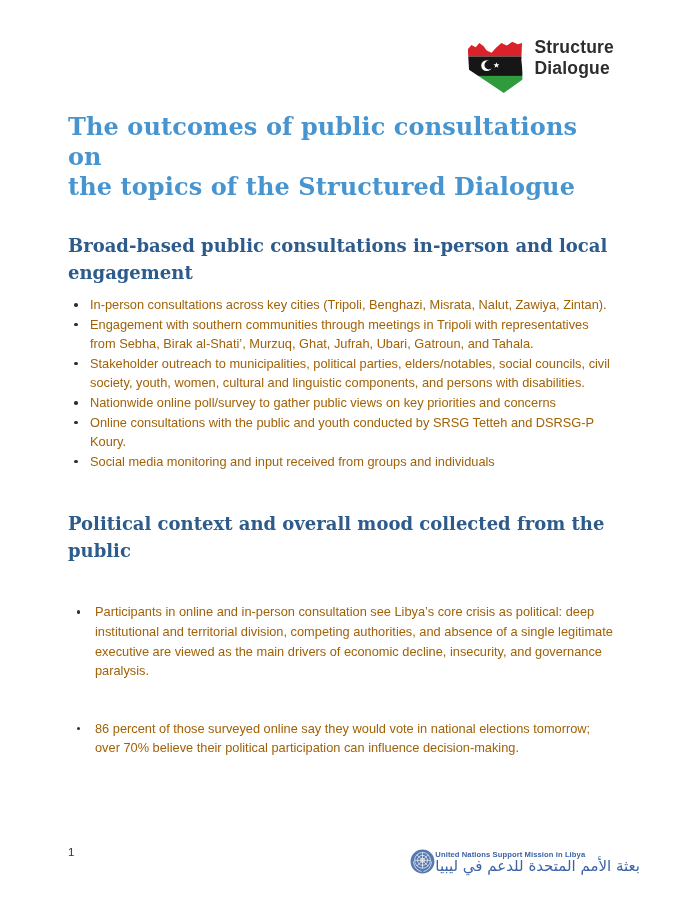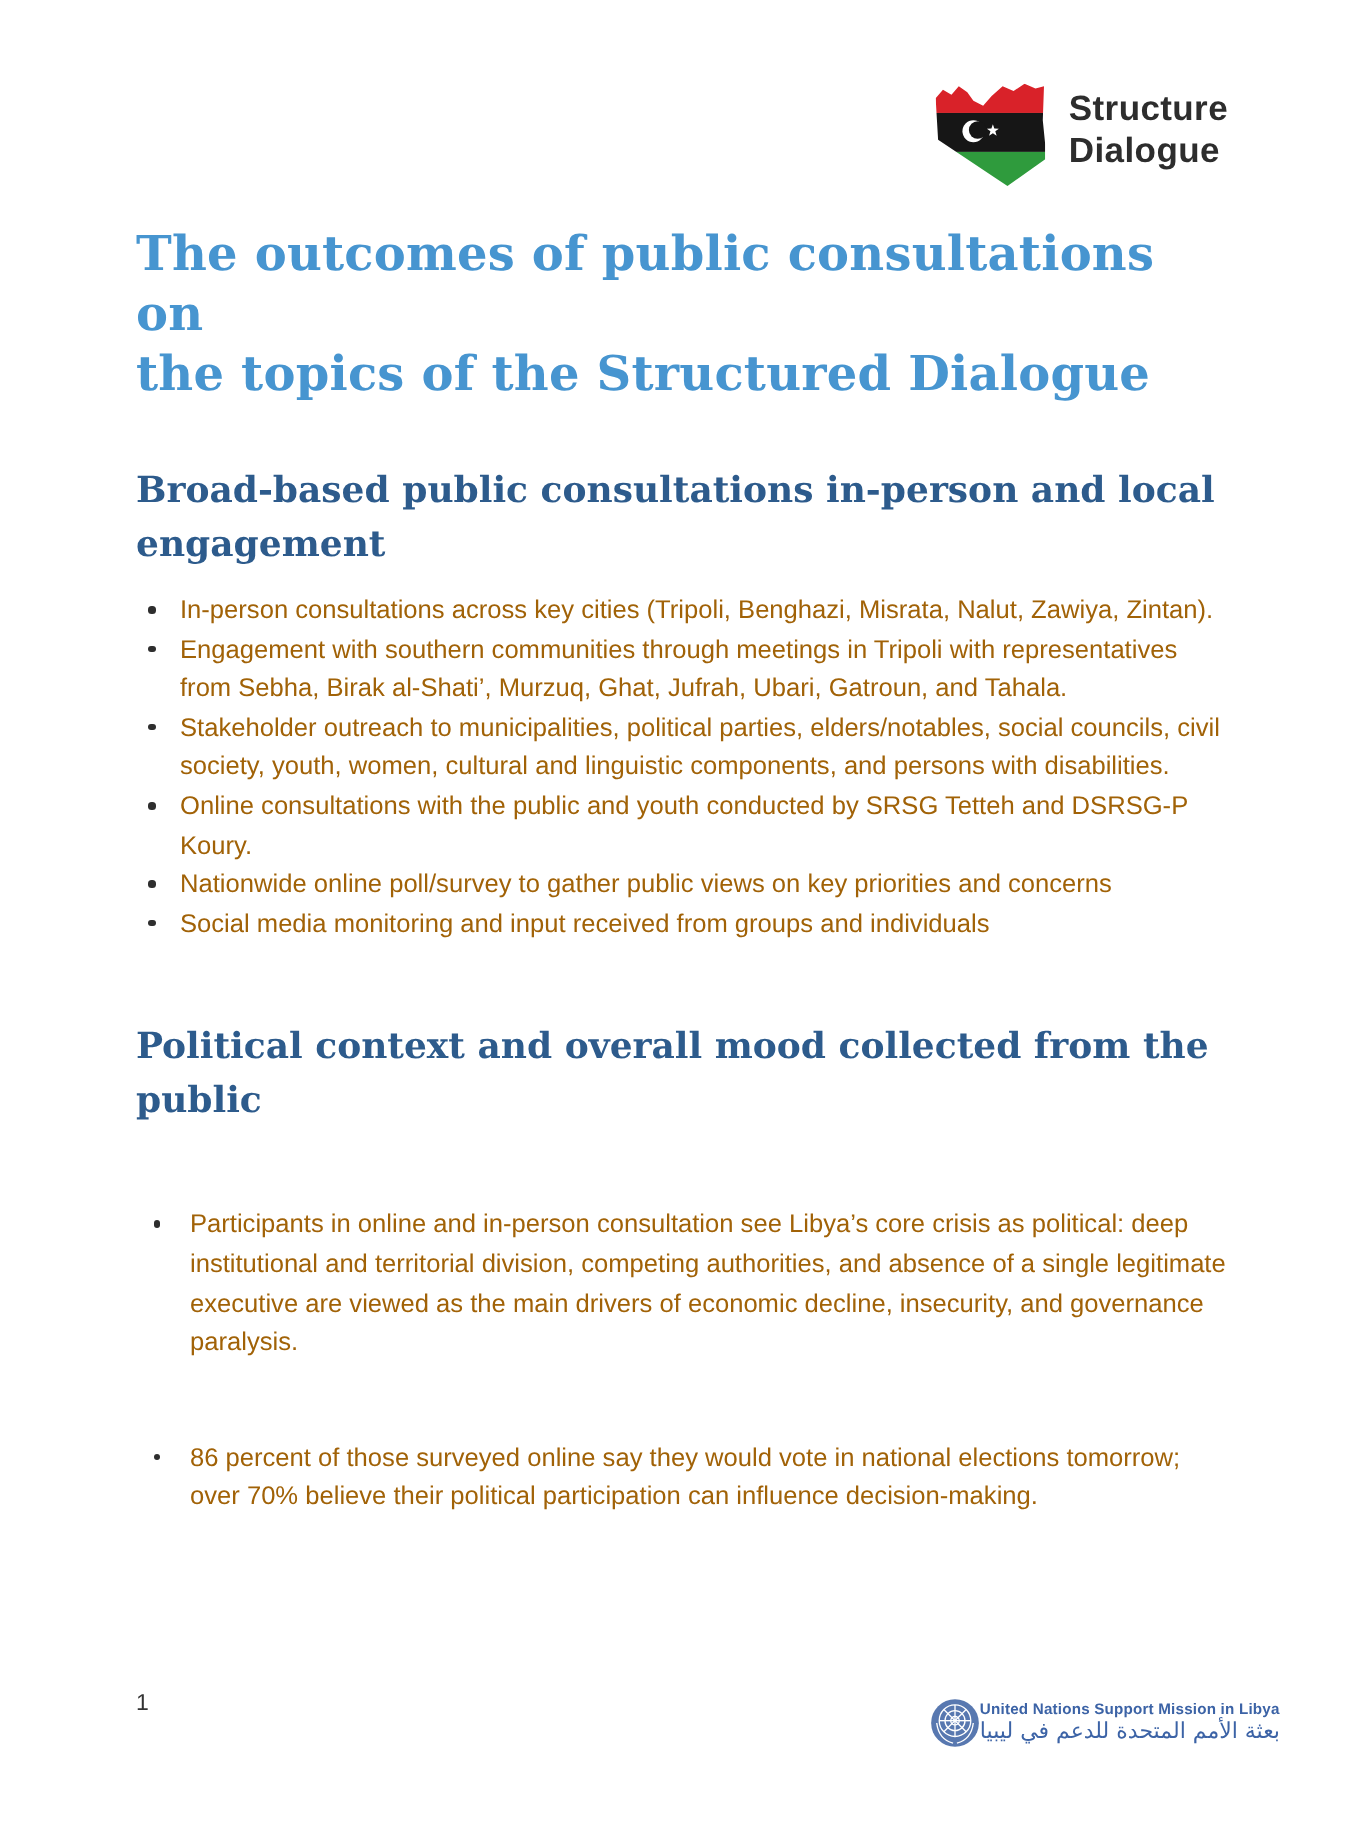--- a/index.html
+++ b/index.html
@@ -8,21 +8,21 @@
     position:relative;
     width:684px; height:912px;
     background:#ffffff;
     margin:0 auto;
     font-family:"Liberation Sans", sans-serif;
     overflow:hidden;
   }
   
   .brand {
     position:absolute; top:37px; right:70px;
-    display:flex; align-items:center; gap:9px;
+    display:flex; gap:9px;
   }
   .brand svg { width:62px; height:56px; display:block; }
   .brand-text {
     font-family:"Liberation Sans", sans-serif;
     font-weight:bold; font-size:17.5px; line-height:21px;
     color:#2d2d2d; letter-spacing:.2px;
   }
   .flag-red   { fill:var(--flag-red); }
   .flag-black { fill:var(--flag-black); }
   .flag-green { fill:var(--flag-green); }
@@ -70,21 +70,21 @@
     position:absolute; right:44px; top:849px;
     display:flex; align-items:flex-start; gap:0;
   }
   .un-block svg { width:25px; height:25px; display:block; }
   .un-text-en {
     font-size:7.6px; font-weight:bold; color:var(--un-blue);
     line-height:11px; letter-spacing:.1px;
   }
   .un-text-ar {
     font-family:"DejaVu Sans", sans-serif;
-    font-size:11px; color:var(--un-blue);
+    font-size:15px; color:var(--un-blue);
     line-height:12px; direction:rtl; text-align:left;
   }
 </style>
 </head>
 <body>
 
 <div class="page">
 
   <div class="brand">
     <svg viewBox="0 0 100 92" aria-hidden="true">
@@ -111,22 +111,22 @@
   <div class="content">
     <h1><span>The outcomes of public consultations on</span><br>
     <span>the topics of the Structured Dialogue</span></h1>
 
     <section>
       <h2>Broad-based public consultations in-person and local engagement</h2>
       <ul class="blist">
         <li>In-person consultations across key cities (Tripoli, Benghazi, Misrata, Nalut, Zawiya, Zintan).</li>
         <li>Engagement with southern communities through meetings in Tripoli with representatives from Sebha, Birak al-Shati’, Murzuq, Ghat, Jufrah, Ubari, Gatroun, and Tahala.</li>
         <li>Stakeholder outreach to municipalities, political parties, elders/notables, social councils, civil society, youth, women, cultural and linguistic components, and persons with disabilities.</li>
+        <li>Nationwide online poll/survey to gather public views on key priorities and concerns</li>
         <li>Online consultations with the public and youth conducted by SRSG Tetteh and DSRSG-P Koury.</li>
-        <li>Nationwide online poll/survey to gather public views on key priorities and concerns</li>
         <li>Social media monitoring and input received from groups and individuals</li>
       </ul>
     </section>
 
     <section class="sec2">
       <h2>Political context and overall mood collected from the public</h2>
       <ul class="blist spaced">
         <li>Participants in online and in-person consultation see Libya’s core crisis as political: deep institutional and territorial division, competing authorities, and absence of a single legitimate executive are viewed as the main drivers of economic decline, insecurity, and governance paralysis.</li>
         <li>86 percent of those surveyed online say they would vote in national elections tomorrow; over 70% believe their political participation can influence decision-making.</li>
       </ul>

